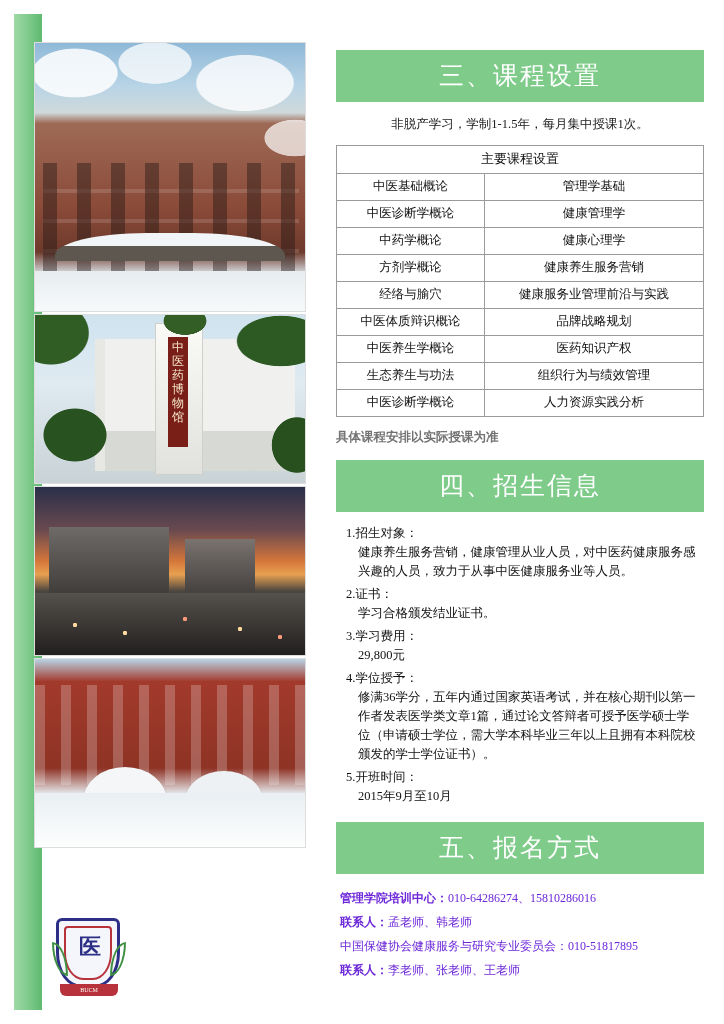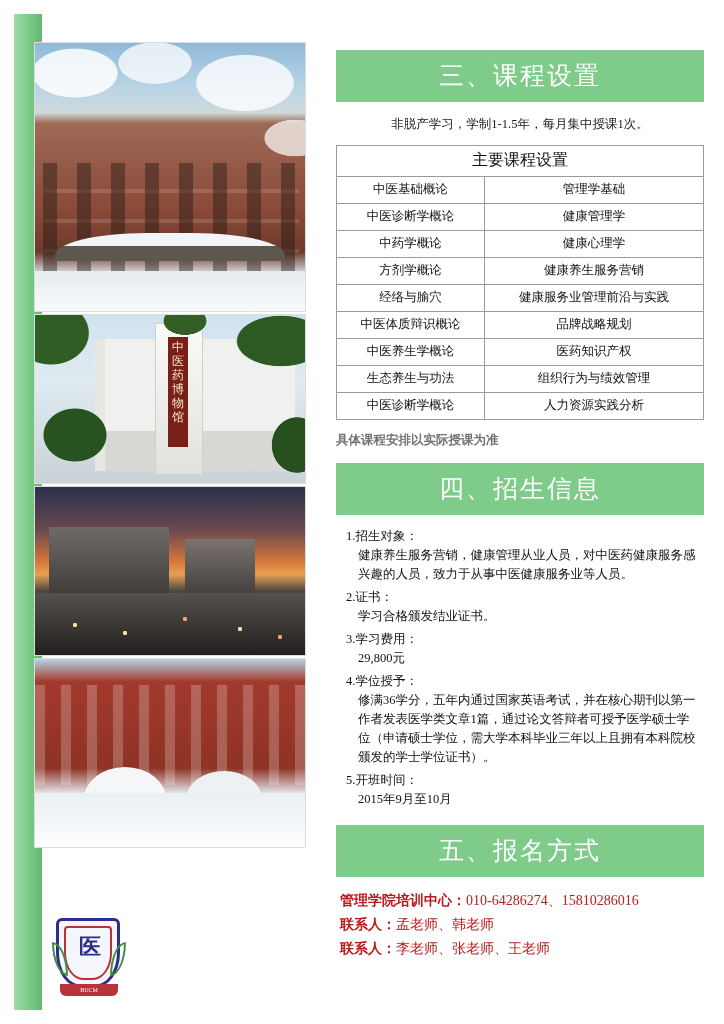--- a/index.html
+++ b/index.html
@@ -212,21 +212,21 @@
     font-size: 12.5px;
     color: #111;
   }
   table.courses th, table.courses td {
     border: 1px solid #9a9a9a;
     text-align: center;
     padding: 4px 2px 5px 2px;
     font-weight: normal;
   }
   table.courses th {
-    font-size: 16px;
+    font-size: 13px;
   }
   .note-line {
     text-align: left;
     font-size: 12.5px;
     color: #737373;
     margin: 12px 0 14px 0;
     font-weight: bold;
   }
   .list-block {
     margin: 12px 0 0 0;
@@ -238,23 +238,23 @@
   .item { margin-bottom: 4px; }
   .item-title {
     font-weight: normal;
   }
   .item-body {
     text-indent: 0;
     padding-left: 12px;
   }
   .contact-block {
     padding: 12px 4px 0 4px;
-    font-size: 14px;
+    font-size: 12px;
     line-height: 24px;
-    color: #b91c1c;
+    color: #6d28d9;
     font-family: Liberation Serif, serif;
   }
   .contact-line .lbl { font-weight: bold; }
   .sec3 { margin-top: 16px; }
 </style>
 </head>
 <body>
 
 <div class="page">
 
@@ -386,18 +386,21 @@
     <div class="section-banner sec3">五、报名方式</div>
 
     <div class="contact-block">
       <div class="contact-line">
         <span class="lbl">管理学院培训中心：</span><span>010-64286274、15810286016</span>
       </div>
       <div class="contact-line">
         <span class="lbl">联系人：</span><span>孟老师、韩老师</span>
       </div>
       <div class="contact-line">
+        <span>中国保健协会健康服务与研究专业委员会：</span><span>010-51817895</span>
+      </div>
+      <div class="contact-line">
         <span class="lbl">联系人：</span><span>李老师、张老师、王老师</span>
       </div>
     </div>
 
   </div>
 </div>
 
 </body></html>

